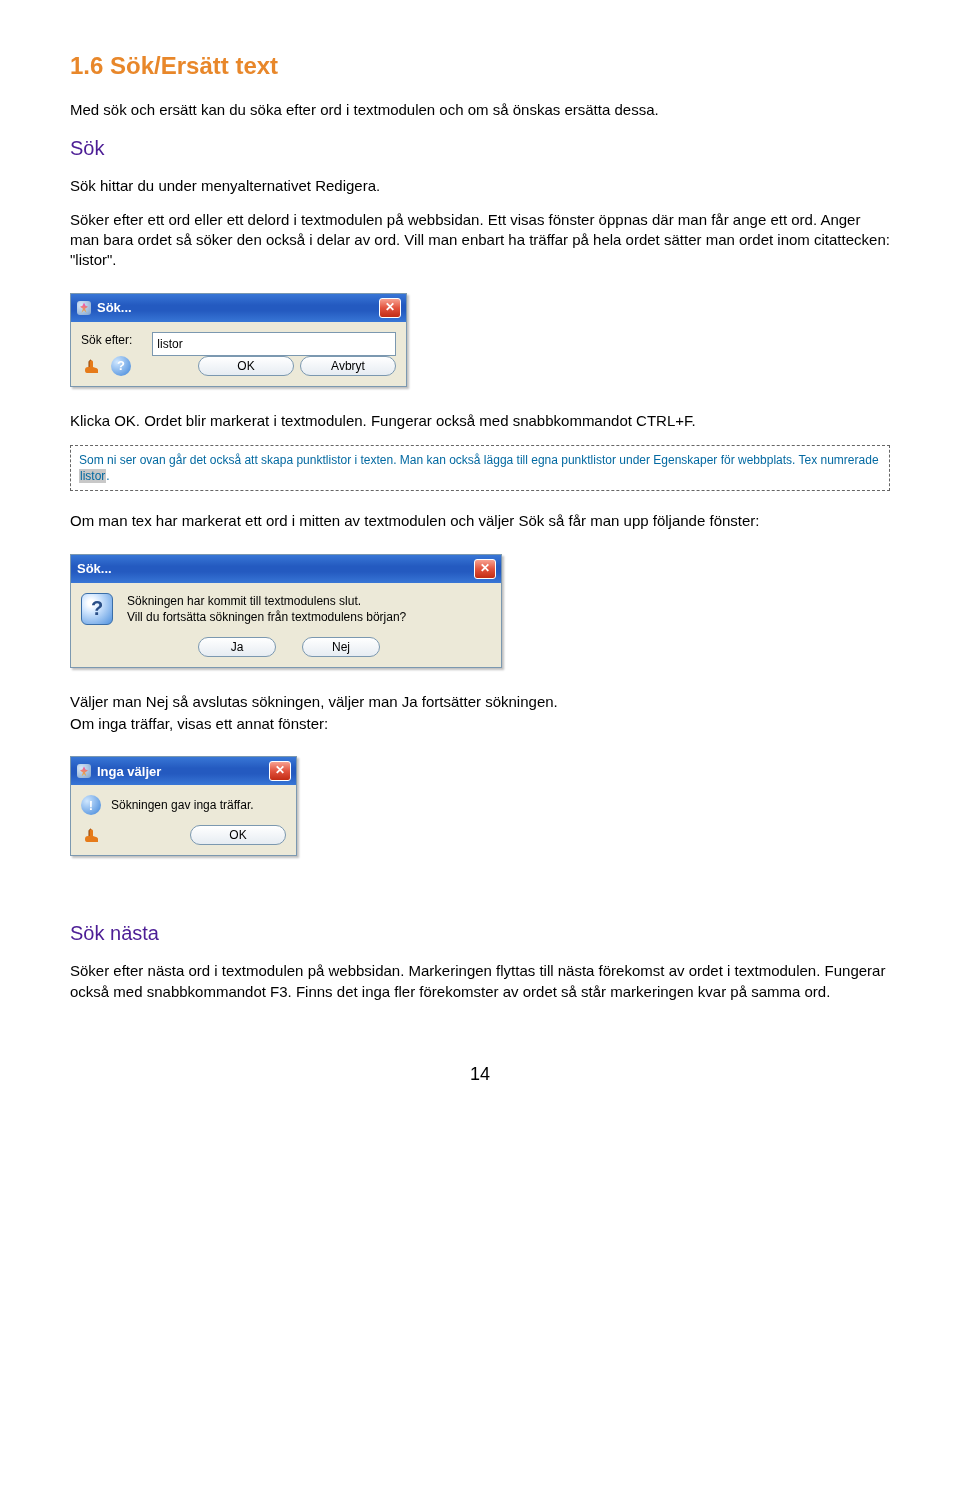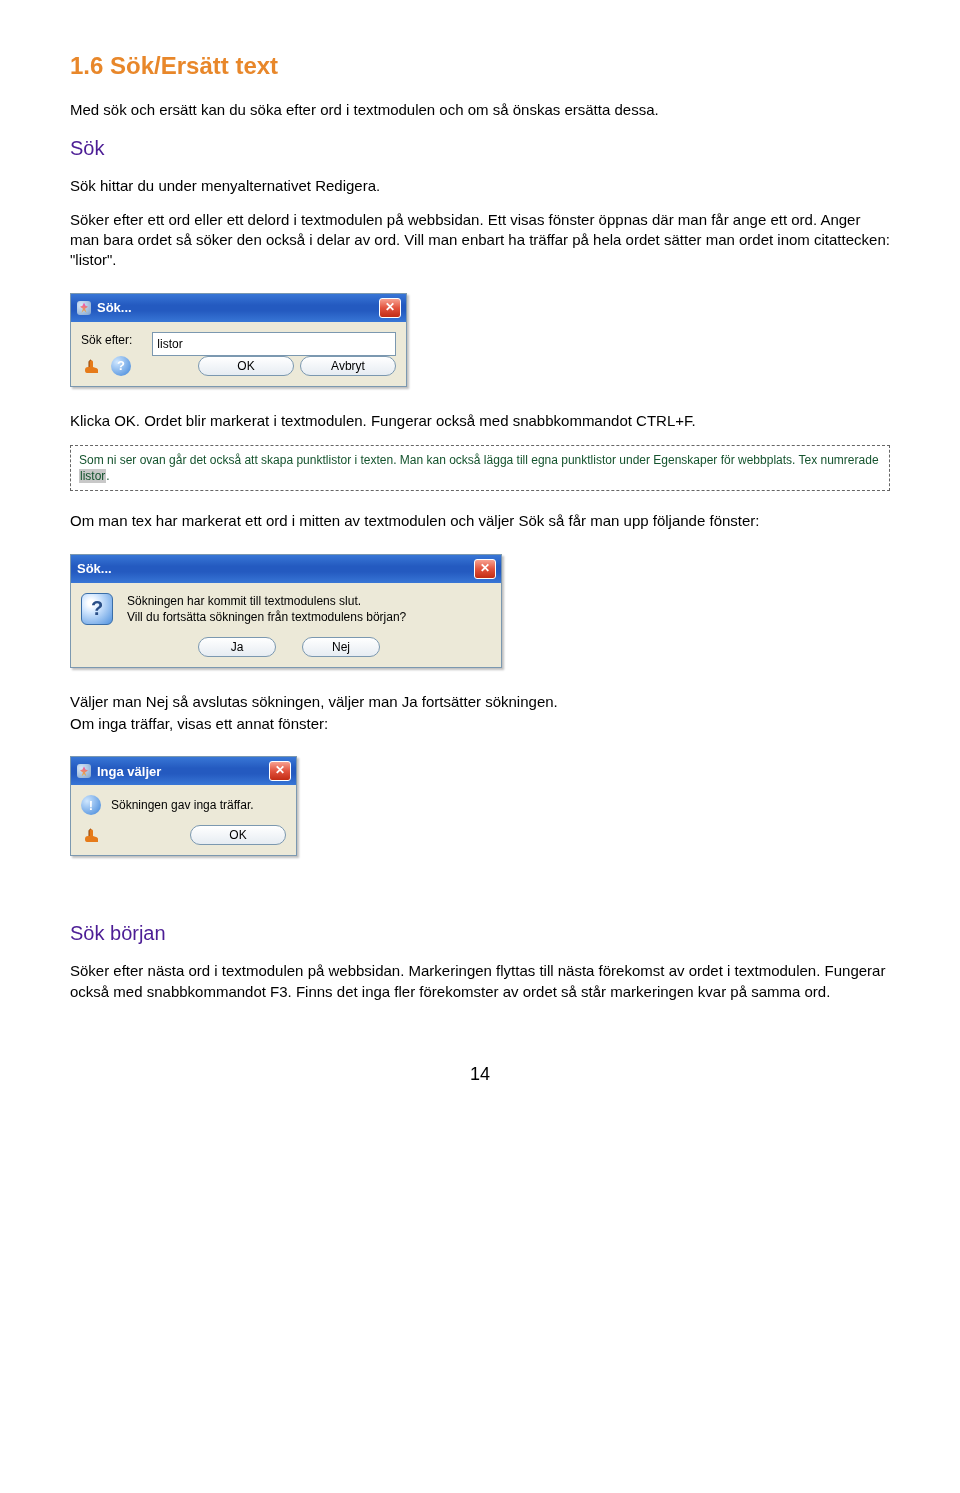--- a/index.html
+++ b/index.html
@@ -125,21 +125,21 @@
     color:#2a4e86; font-weight:bold; font-size:20px;
     display:flex; align-items:center; justify-content:center;
     flex-shrink:0;
   }
   
   .sel-block {
     border: 1px dashed #666;
     padding: 6px 8px;
     font-family: Tahoma, Verdana, sans-serif;
     font-size: 12px;
-    color:#14532d;
+    color:#0369a1;
     margin: 4px 0 20px 0;
     line-height:1.35;
   }
   .sel-highlight {
     background:#c8c8c8;
     padding: 0 1px;
   }
 </style>
 </head>
 <body>
@@ -240,19 +240,19 @@
               <path d="M4 14c0-2 1-3 3-3h1V6c0-1 1-2 2-2s2 1 2 2v5l3 1c1 .3 2 1 2 2v3H6c-1.5 0-2-1-2-3z" fill="#e67b1a"></path>
               <path d="M8 11V6c0-1 1-2 2-2" stroke="#8b3c00" fill="none"></path>
             </svg>
         </span>
       </div>
       <div class="xp-button">OK</div>
     </div>
   </div>
 </div>
 
-<h3 class="orange" style="margin-top:40px">Sök början</h3>
+<h3 class="orange" style="margin-top:40px">Sök nästa</h3>
 <p>Söker efter nästa ord i textmodulen på webbsidan. Markeringen flyttas till nästa förekomst av ordet i textmodulen. Fungerar också med snabbkommandot F3. Finns det inga fler förekomster av ordet så står markeringen kvar på samma ord.</p>
 
 <div class="page-num">14</div>
 
 
 
 
 </body></html>

